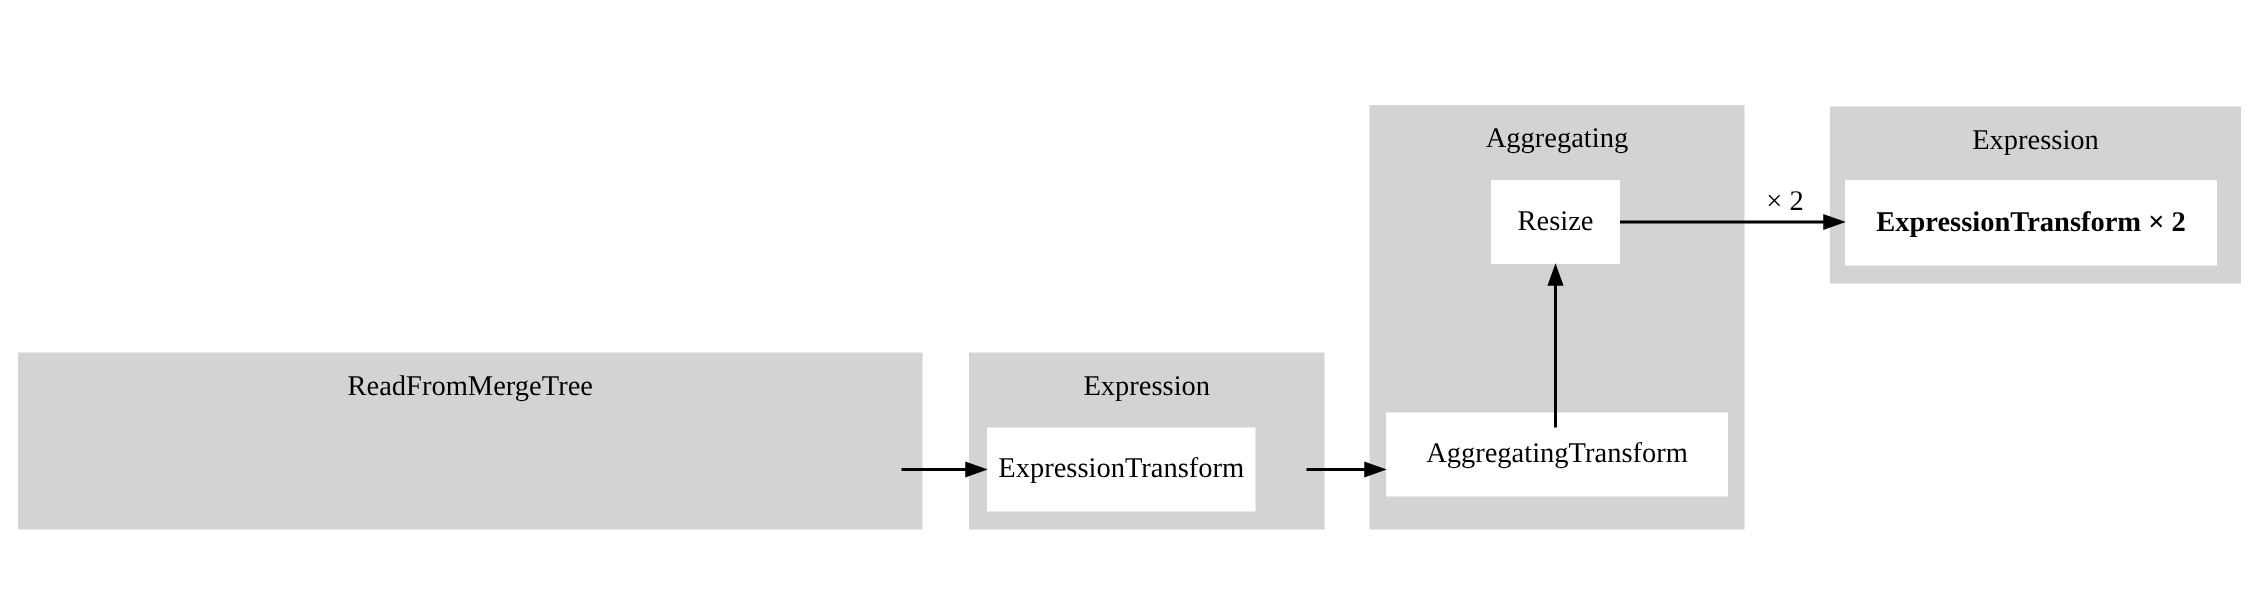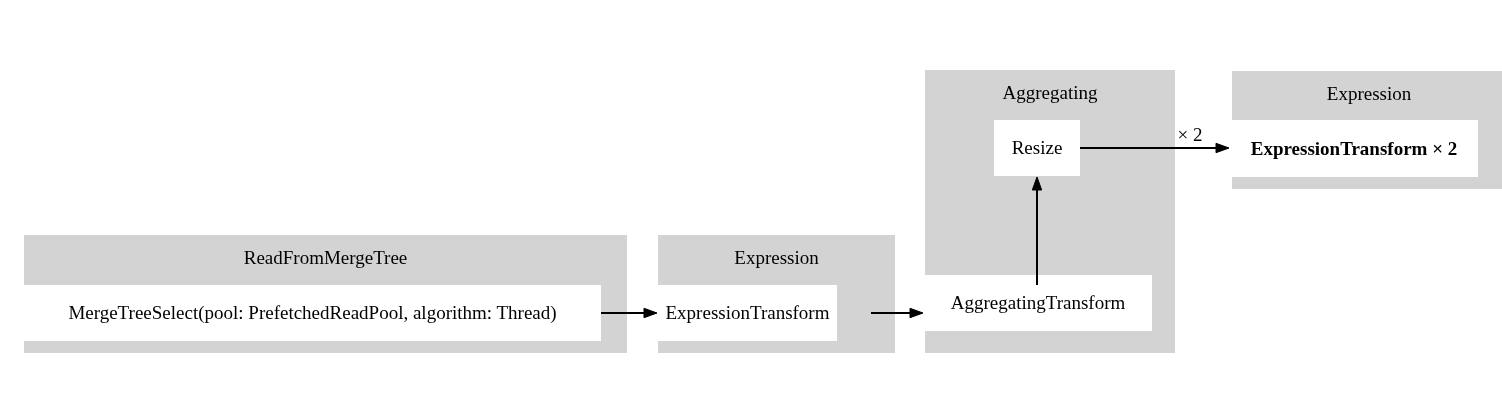--- a/index.html
+++ b/index.html
@@ -12,21 +12,20 @@
     width: 1502px;
     height: 410px;
     background: #ffffff;
     font-family: "Liberation Serif", "DejaVu Serif", serif;
     color: #000000;
     overflow: hidden;
   }
   .cluster {
     position: absolute;
     background: #d3d3d3;
-    margin-left: 12px;
   }
   .cluster-label {
     position: absolute;
     top: 12px;
     left: 0;
     width: 100%;
     text-align: center;
     font-size: 19px;
     line-height: 22px;
     white-space: nowrap;
@@ -71,21 +70,20 @@
   #edge-label-x2 { left: 1158px; top: 124px; width: 64px; }
 </style>
 </head>
 <body>
 
 <div class="canvas">
 
   <div class="cluster" id="c1">
     <div class="cluster-label">ReadFromMergeTree</div>
   </div>
-  <div class="node" id="n1">MergeTreeSelect(pool: PrefetchedReadPool, algorithm: Thread)</div>
 
   <div class="cluster" id="c2">
     <div class="cluster-label">Expression</div>
   </div>
   <div class="node" id="n2">ExpressionTransform</div>
 
   <div class="cluster" id="c3">
     <div class="cluster-label">Aggregating</div>
   </div>
   <div class="node" id="n3">Resize</div>

